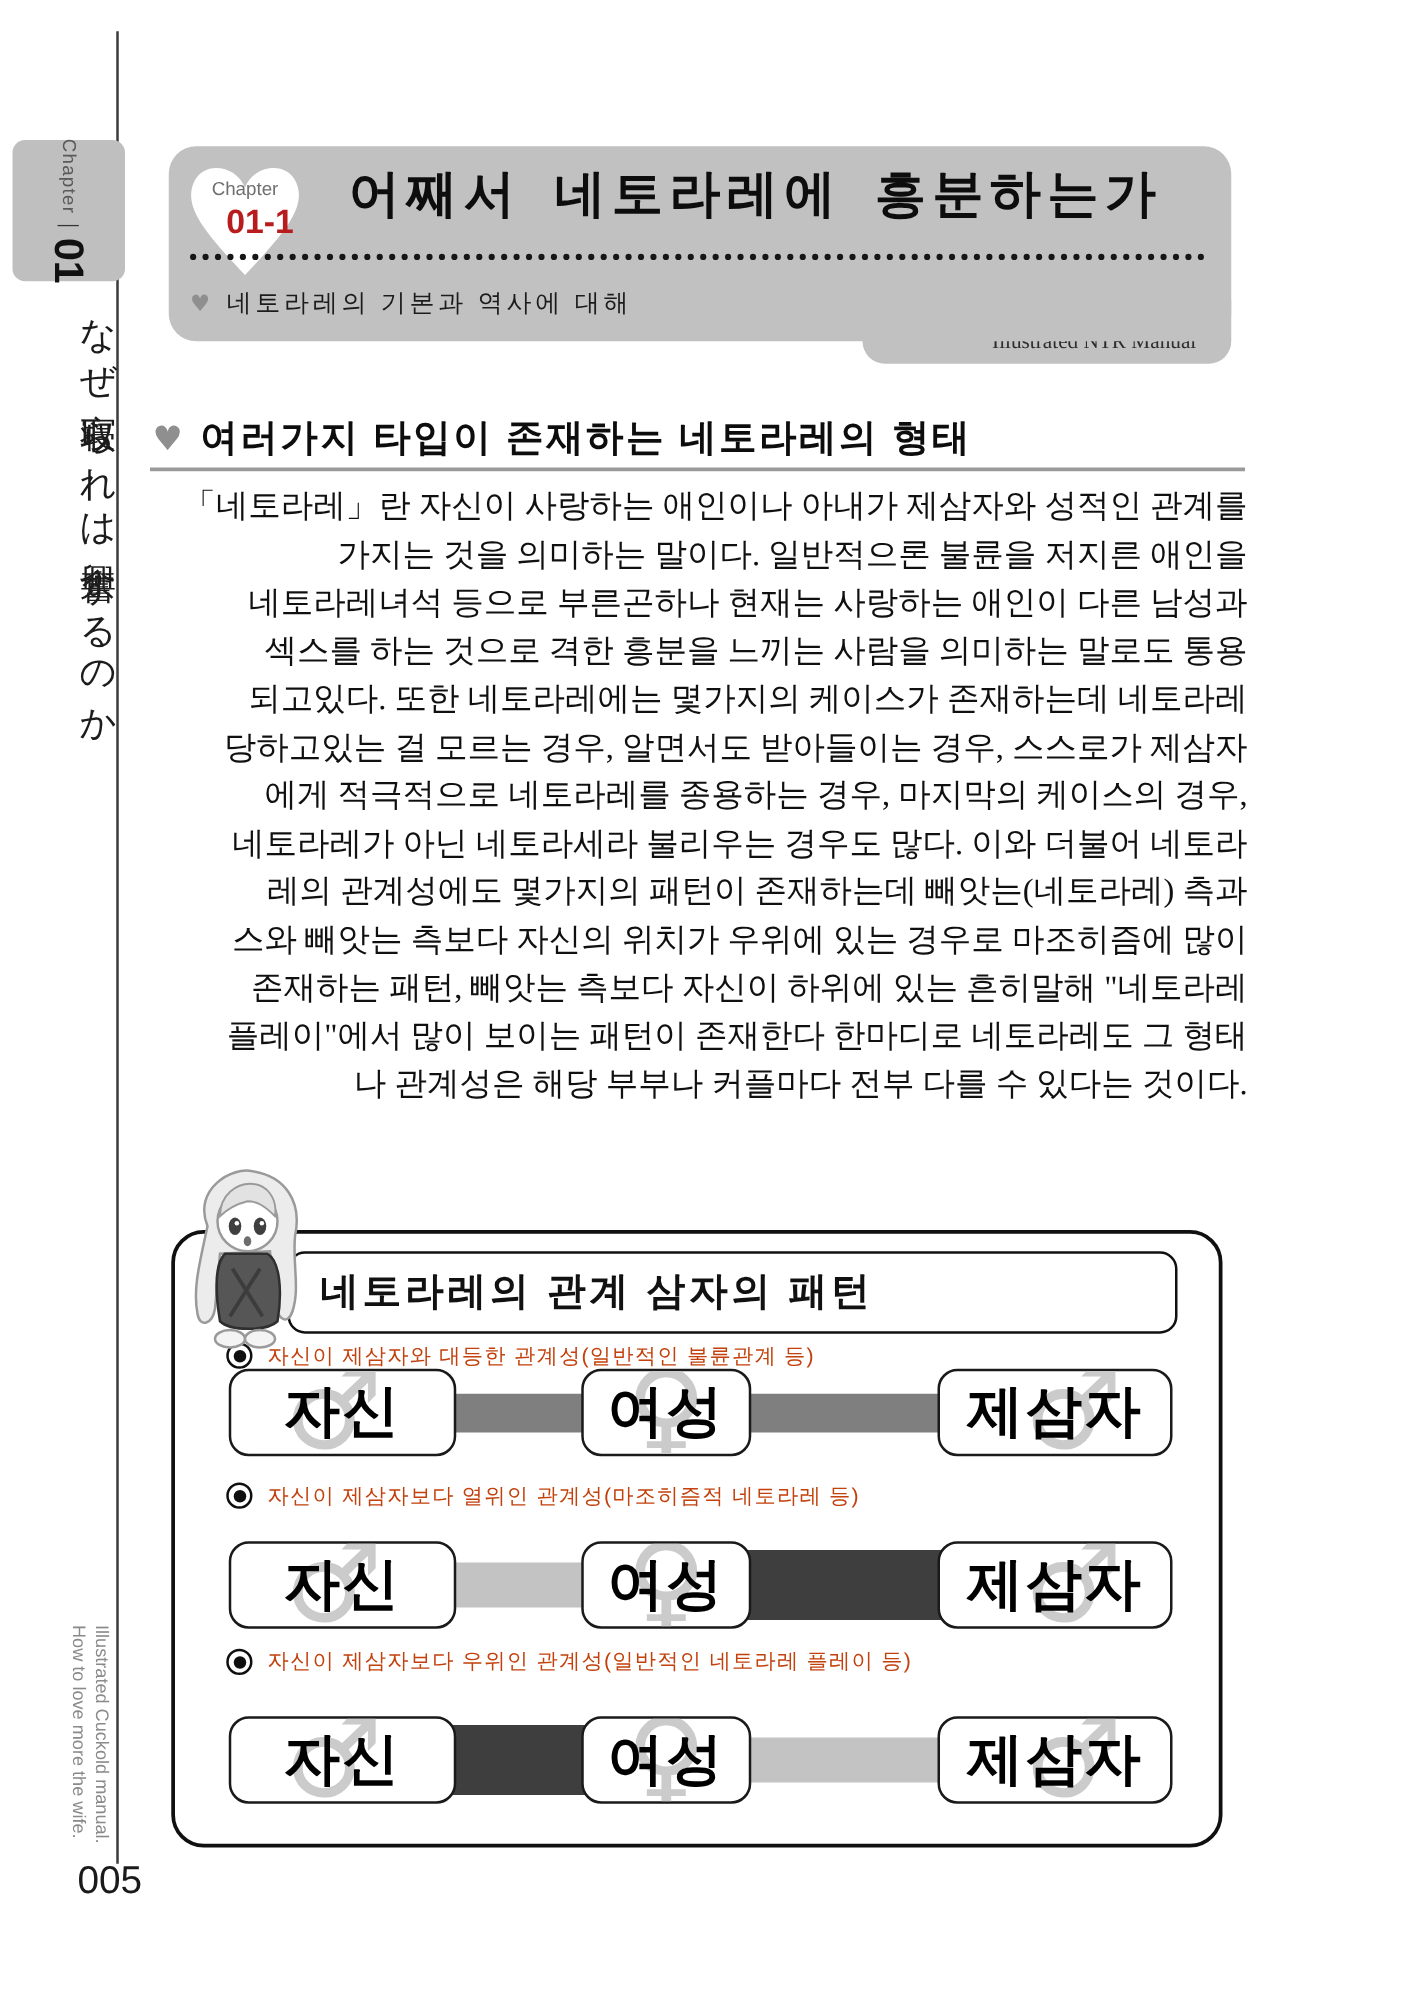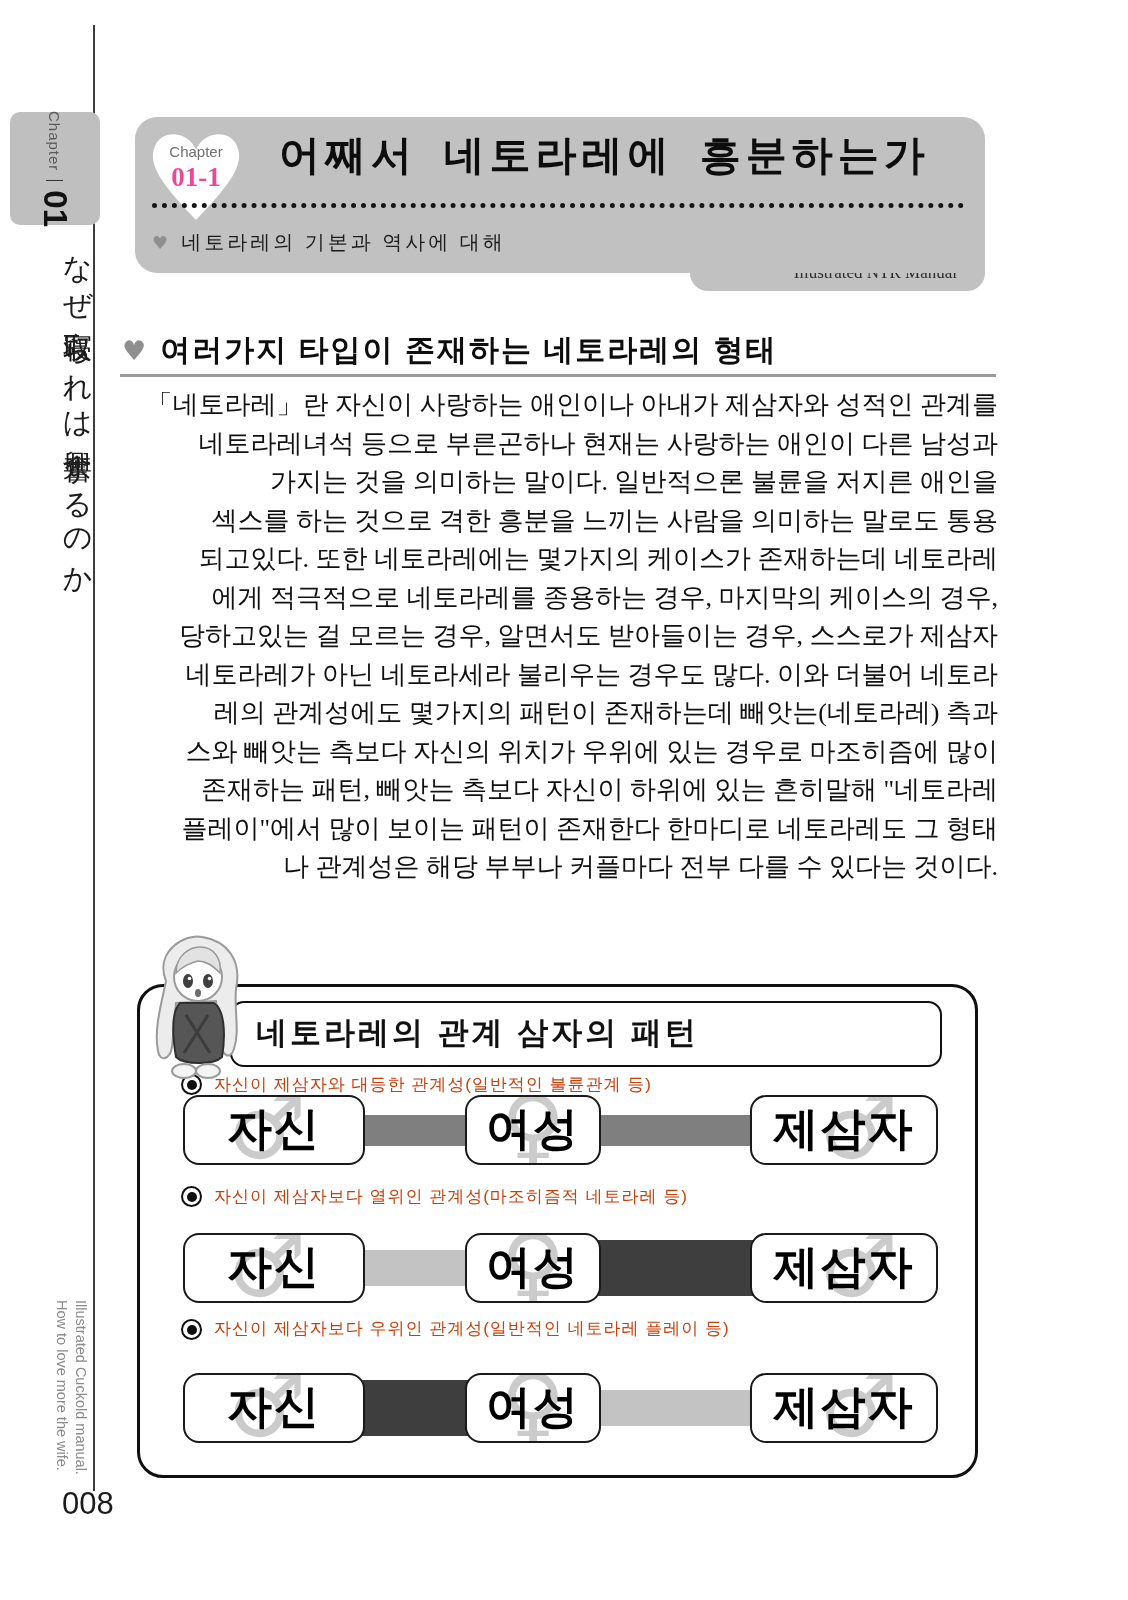--- a/index.html
+++ b/index.html
@@ -22,21 +22,21 @@
 
   
   .header-tab{position:absolute;left:690px;top:240px;width:295px;height:51px;background:#c1c1c1;
               border-radius:0 0 18px 18px;}
   .brand{position:absolute;right:28px;bottom:8px;font-family:"Liberation Serif","DejaVu Serif",serif;
          font-size:17px;color:#2d2d2d;}
   .header-box{position:absolute;left:135px;top:117px;width:850px;height:156px;background:#c1c1c1;border-radius:22px;}
   .heart-big{position:absolute;left:146px;top:121px;width:100px;height:106px;}
   .heart-big svg{position:absolute;left:0;top:0;width:100%;height:100%;}
   .heart-chap{position:absolute;left:0;top:22px;width:100%;text-align:center;font-size:15px;color:#6f6f6f;}
-  .heart-num{position:absolute;left:0;top:41px;width:100%;text-align:center;font-size:27px;font-weight:bold;color:#ec4899;font-family:Liberation Serif, serif;}
+  .heart-num{position:absolute;left:12px;top:41px;width:100%;text-align:center;font-size:27px;font-weight:bold;color:#b91c1c;}
   .header-title{position:absolute;left:258px;top:128px;font-size:41px;font-weight:bold;color:#0d0d0d;
                 letter-spacing:5px;word-spacing:10px;white-space:nowrap;margin-left:21px;}
   .dotted{position:absolute;left:152px;top:203px;width:812px;height:0;border-bottom:5px dotted #161616;}
   .subtitle{position:absolute;left:152px;top:229px;font-size:20px;color:#1c1c1c;letter-spacing:3px;white-space:nowrap;}
   .subtitle .hrt{color:#8f8f8f;font-size:18px;margin-right:10px;font-family:"DejaVu Sans",sans-serif;}
 
   
   .sec-heading{position:absolute;left:122px;top:330px;font-size:30px;font-weight:bold;letter-spacing:2px;
                white-space:nowrap;color:#0d0d0d;}
   .sec-heading .hrt{color:#8f8f8f;font-size:27px;margin-right:12px;font-weight:normal;font-family:"DejaVu Sans",sans-serif;}
@@ -87,21 +87,21 @@
       <span class="c-label">Chapter</span>
       <span class="c-div"></span>
       <span class="c-num">01</span>
     </div>
   </div>
   <div class="jp-title">なぜ寝取られは興奮するのか</div>
   <div class="footer-en">
     <div>How to love more the wife.</div>
     <div>Illustrated Cuckold manual.</div>
   </div>
-  <div class="page-num">008</div>
+  <div class="page-num">005</div>
 
   <div class="header-tab">
     <span class="brand">Illustrated NTR Manual</span>
   </div>
   <div class="header-box"></div>
   <div class="heart-big">
     <svg viewBox="0 0 100 100">
       <path d="M50,26 C43,8 17,4 9,22 C1,41 16,60 50,96 C84,60 99,41 91,22 C83,4 57,8 50,26 Z" fill="#ffffff"></path>
     </svg>
     <div class="heart-chap">Chapter</div>
@@ -112,26 +112,26 @@
   <div class="subtitle">
     <span class="hrt">♥</span><span>네토라레의 기본과 역사에 대해</span>
   </div>
 
   <div class="sec-heading">
     <span class="hrt">♥</span><span>여러가지 타입이 존재하는 네토라레의 형태</span>
   </div>
   <div class="sec-rule"></div>
   <div class="paragraph">
     <div>「네토라레」란 자신이 사랑하는 애인이나 아내가 제삼자와 성적인 관계를</div>
+    <div>가지는 것을 의미하는 말이다. 일반적으론 불륜을 저지른 애인을</div>
     <div>네토라레녀석 등으로 부른곤하나 현재는 사랑하는 애인이 다른 남성과</div>
-    <div>가지는 것을 의미하는 말이다. 일반적으론 불륜을 저지른 애인을</div>
     <div>섹스를 하는 것으로 격한 흥분을 느끼는 사람을 의미하는 말로도 통용</div>
     <div>되고있다. 또한 네토라레에는 몇가지의 케이스가 존재하는데 네토라레</div>
+    <div>당하고있는 걸 모르는 경우, 알면서도 받아들이는 경우, 스스로가 제삼자</div>
     <div>에게 적극적으로 네토라레를 종용하는 경우, 마지막의 케이스의 경우,</div>
-    <div>당하고있는 걸 모르는 경우, 알면서도 받아들이는 경우, 스스로가 제삼자</div>
     <div>네토라레가 아닌 네토라세라 불리우는 경우도 많다. 이와 더불어 네토라</div>
     <div>레의 관계성에도 몇가지의 패턴이 존재하는데 빼앗는(네토라레) 측과</div>
     <div>스와 빼앗는 측보다 자신의 위치가 우위에 있는 경우로 마조히즘에 많이</div>
     <div>존재하는 패턴, 빼앗는 측보다 자신이 하위에 있는 흔히말해 "네토라레</div>
     <div>플레이"에서 많이 보이는 패턴이 존재한다 한마디로 네토라레도 그 형태</div>
     <div>나 관계성은 해당 부부나 커플마다 전부 다를 수 있다는 것이다.</div>
   </div>
 
   <svg class="mascot" viewBox="0 0 102 162">
     <path d="M20,50 C8,20 40,2 56,6 C82,10 96,30 90,58 C88,80 94,100 88,118 C84,130 76,124 74,112 L70,70 L30,72 L26,116 C24,128 14,132 12,120 C8,100 14,78 20,50 Z" fill="#ececec" stroke="#9a9a9a" stroke-width="2"></path>

